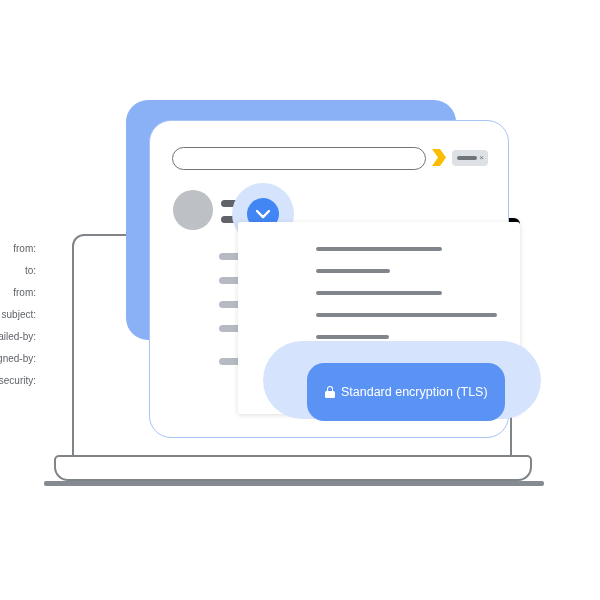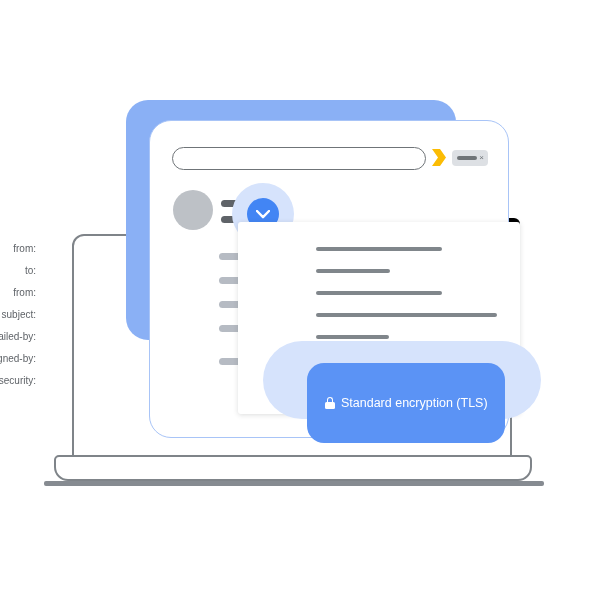--- a/index.html
+++ b/index.html
@@ -254,21 +254,21 @@
     height: 78px;
     background: #d6e3fc;
     border-radius: 39px;
     z-index: 19;
   }
   .tls-pill {
     position: absolute;
     left: 307px;
     top: 363px;
     height: 48px;
-    padding: 16px 17px;
+    padding: 5px 17px;
     background: #5b93f5;
     border-radius: 17px;
     display: flex;
     align-items: center;
     gap: 6px;
     z-index: 21;
     color: #ffffff;
     font-size: 12.5px;
     white-space: nowrap;
   }

